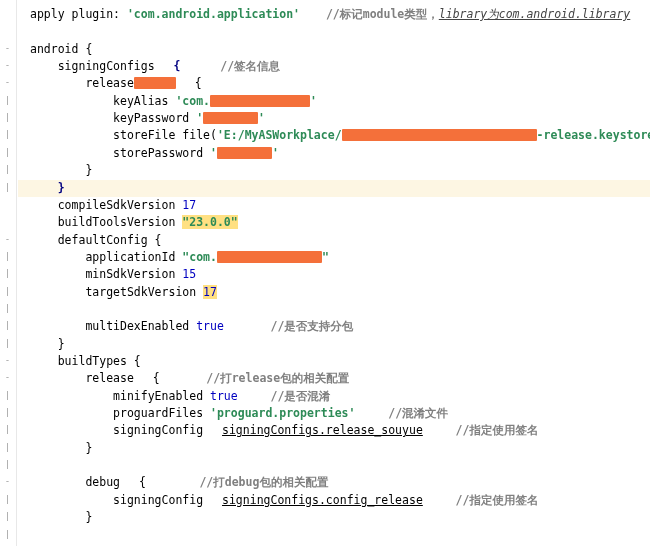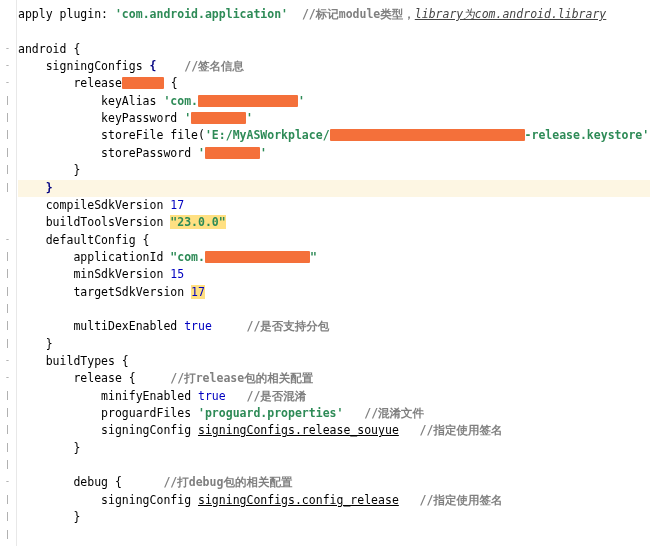--- a/index.html
+++ b/index.html
@@ -55,21 +55,21 @@
   .ln {
     display: block;
     height: 17.35px;
     white-space: pre;
   }
   .ln.hl {
     background: #fdf6e3;
     width: 632px;
     box-shadow: 0 0 0 0 #fdf6e3;
   }
-  .kw { color: #000000; }
+  .kw { color: #000000; margin-left: 12px; }
   .str { color: #2e8b57; font-weight: bold; }
   .num { color: #0000c0; }
   .numhl { background: #ffe082; color: #0000c0; }
   .cmt { color: #808080; font-weight: bold; }
   .ital { font-style: italic; color: #444444; text-align: right; }
   .redact {
     display: inline-block;
     background: #f4703a;
     color: transparent;
     border-radius: 1px;

